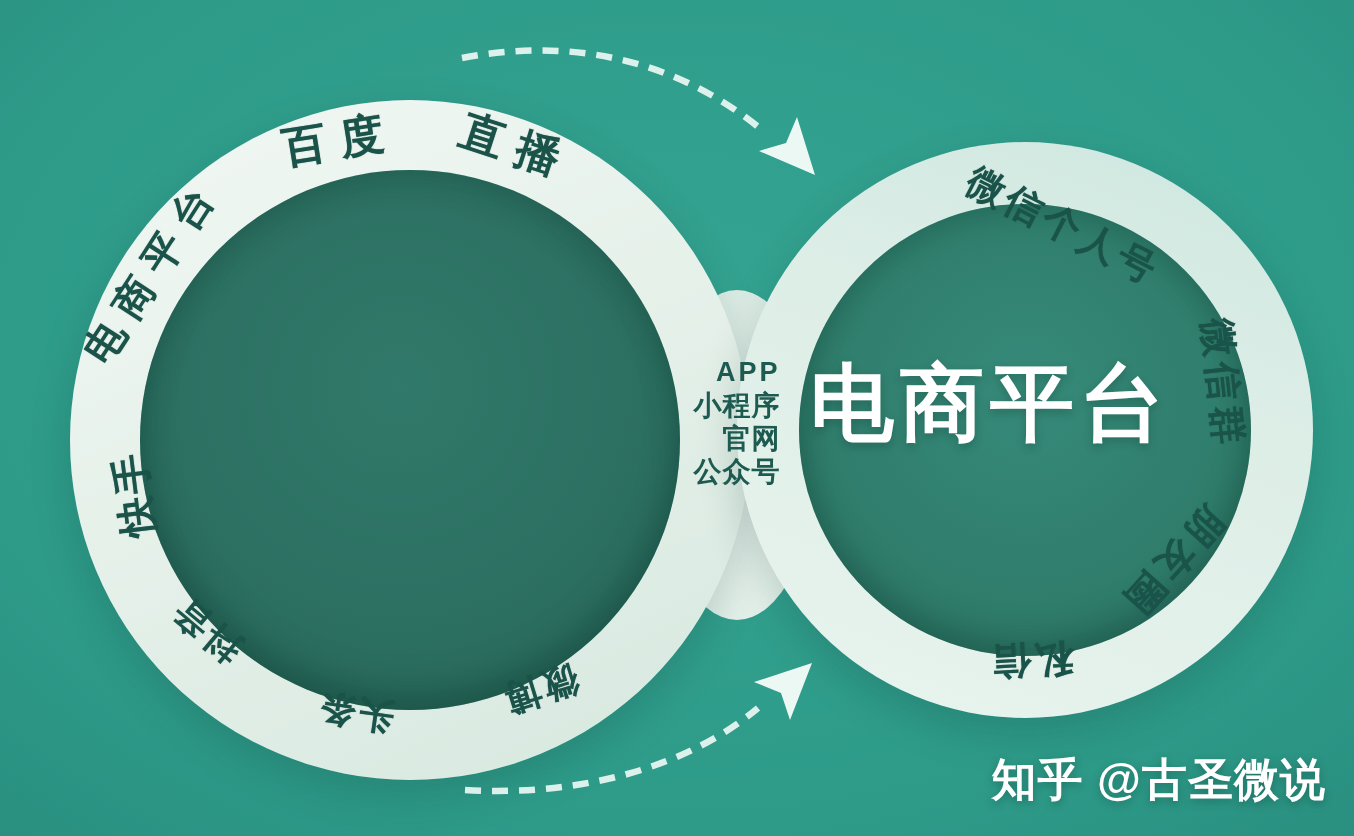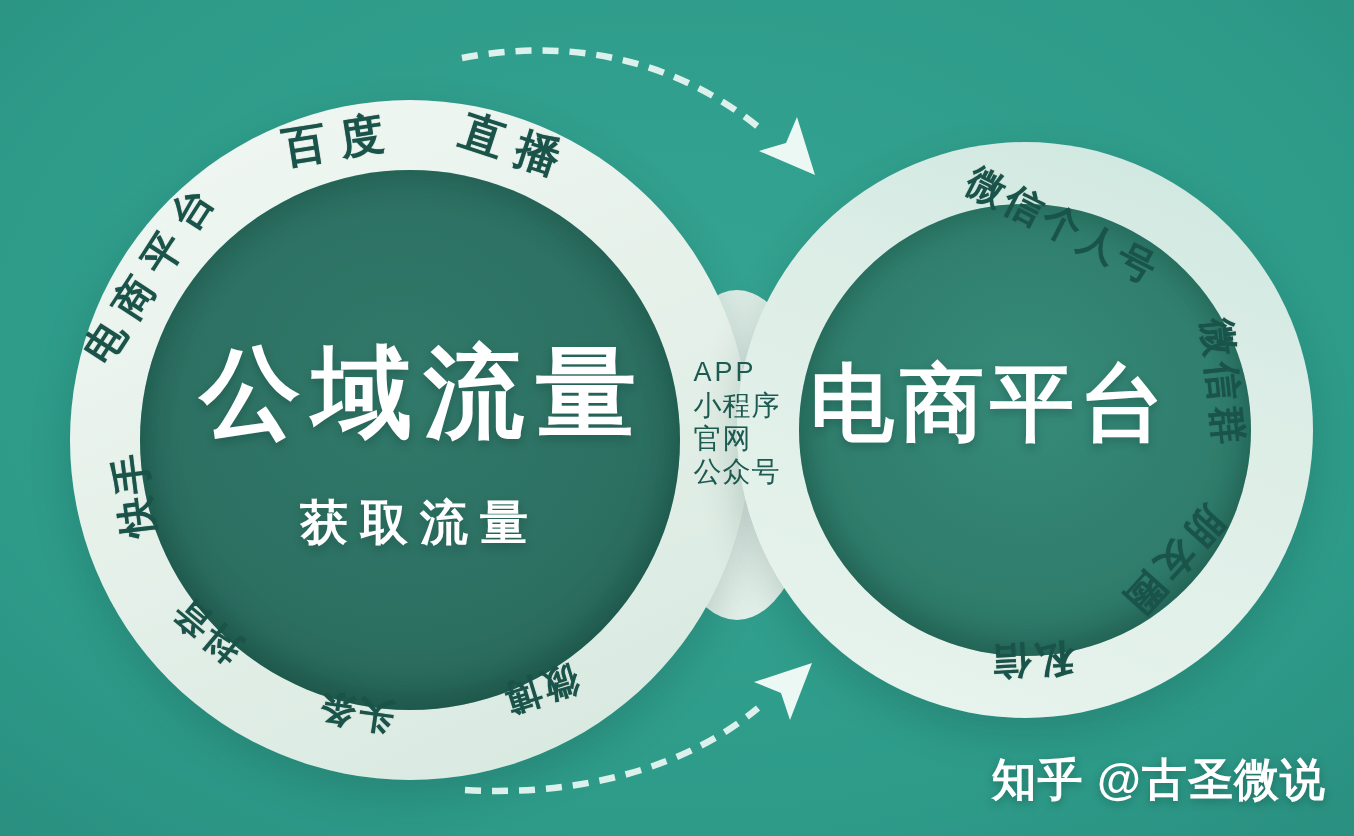--- a/index.html
+++ b/index.html
@@ -46,21 +46,21 @@
     transform:translate(-50%,-52%);
     text-shadow:0 4px 10px rgba(8,48,40,.28);
   }
   .title-left {left:424px;top:397px;font-size:100px;letter-spacing:12px;}
   .sub-left   {left:420px;top:524px;font-size:48px;letter-spacing:12px;font-weight:800;}
   .title-right{left:990px;top:406px;font-size:84px;letter-spacing:6px;}
   .sub-right  {left:983px;top:503px;font-size:42px;letter-spacing:4px;font-weight:800;}
   
   .channels{
     position:absolute;left:737px;top:356px;transform:translateX(-50%);
-    text-align:left;color:#1d5a50;font-weight:400;line-height:33px;
+    text-align:right;color:#1d5a50;font-weight:700;line-height:33px;
   }
   .channels .line-app{font-size:27px;letter-spacing:3px;}
   .channels .line-cn{font-size:28px;letter-spacing:1px;}
   
   .watermark{
     position:absolute;right:28px;top:750px;color:#ffffff;font-size:45px;
     font-weight:600;letter-spacing:1px;white-space:nowrap;
     text-shadow:0 3px 8px rgba(8,48,40,.35);
     margin-left:23px;
   }
@@ -87,22 +87,20 @@
   <div class="ring-label" style="left:134px;top:494px;font-size:40px;letter-spacing:3px;transform:translate(-50%,-50%) rotate(-97deg);">快手</div>
   <div class="ring-label" style="left:207px;top:629px;font-size:36px;letter-spacing:3px;transform:translate(-50%,-50%) rotate(-140deg);">抖音</div>
   <div class="ring-label" style="left:356px;top:712px;font-size:36px;letter-spacing:3px;transform:translate(-50%,-50%) rotate(-172deg);">头条</div>
   <div class="ring-label" style="left:540px;top:689px;font-size:36px;letter-spacing:3px;transform:translate(-50%,-50%) rotate(163deg);">微博</div>
 
   <div class="ring-label" style="left:1063px;top:226px;font-size:38px;letter-spacing:4px;transform:translate(-50%,-50%) rotate(27deg);">微信个人号</div>
   <div class="ring-label" style="left:1223px;top:384px;font-size:38px;letter-spacing:6px;transform:translate(-50%,-50%) rotate(84deg);">微信群</div>
   <div class="ring-label" style="left:1173px;top:562px;font-size:38px;letter-spacing:7px;transform:translate(-50%,-50%) rotate(132deg);">朋友圈</div>
   <div class="ring-label" style="left:1031px;top:660px;font-size:38px;letter-spacing:5px;transform:translate(-50%,-50%) rotate(177deg);">私信</div>
 
-  <div class="big-title title-left">公域流量</div>
-  <div class="sub-title sub-left">获取流量</div>
   <div class="big-title title-right">电商平台</div>
 
   <div class="channels">
     <div class="line-app">APP</div>
     <div class="line-cn">小程序</div>
     <div class="line-cn">官网</div>
     <div class="line-cn">公众号</div>
   </div>
 
   <svg class="arrows" width="1354" height="836" viewBox="0 0 1354 836" xmlns="http://www.w3.org/2000/svg">

